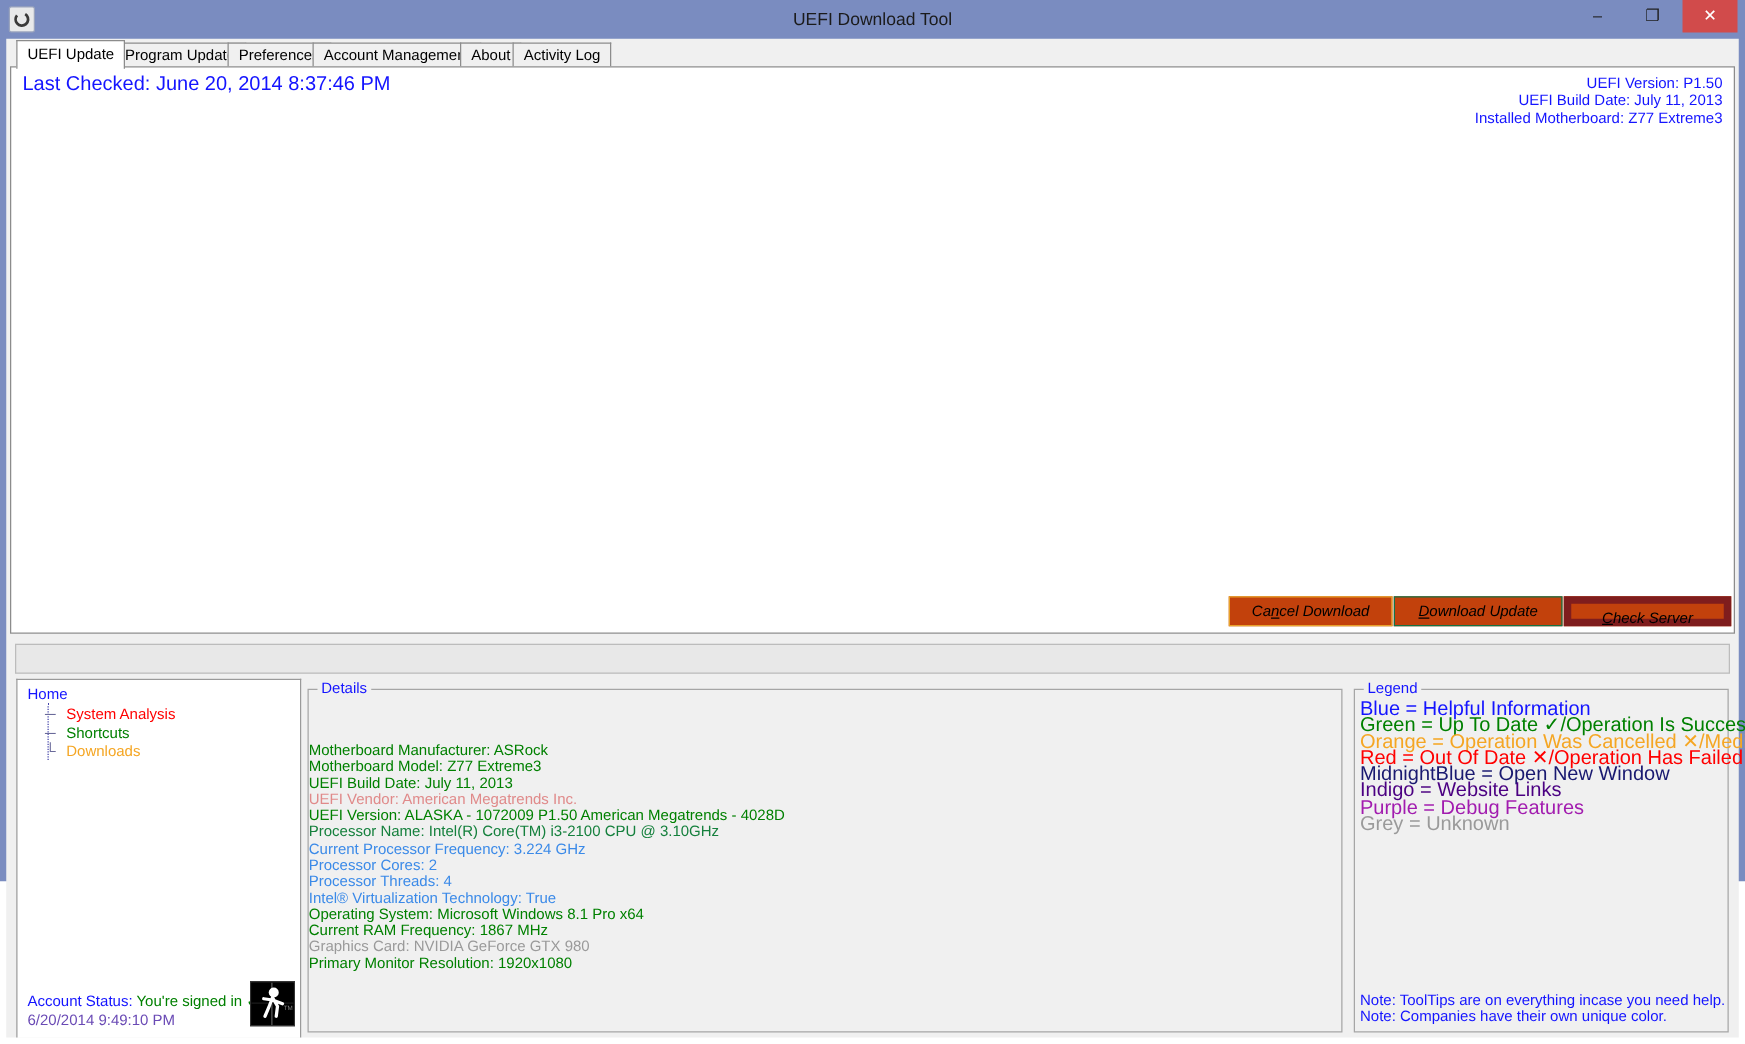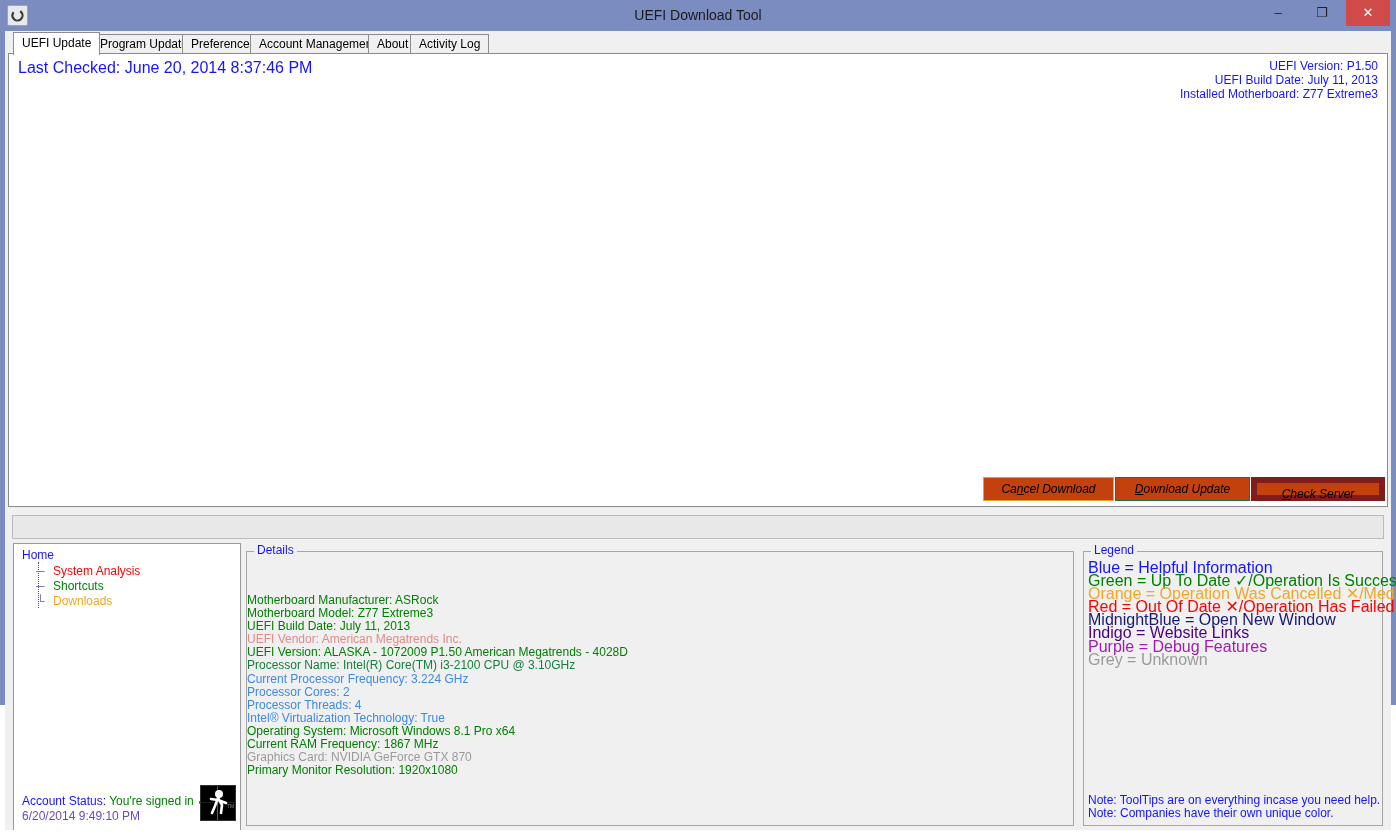--- a/index.html
+++ b/index.html
@@ -402,21 +402,21 @@
           <div style="color:#008000">UEFI Build Date: July 11, 2013</div>
           <div style="color:#e08a8a">UEFI Vendor: American Megatrends Inc.</div>
           <div style="color:#008000">UEFI Version: ALASKA - 1072009 P1.50 American Megatrends - 4028D</div>
           <div style="color:#15803d">Processor Name: Intel(R) Core(TM) i3-2100 CPU @ 3.10GHz</div>
           <div style="color:#3b8ae8">Current Processor Frequency: 3.224 GHz</div>
           <div style="color:#3b8ae8">Processor Cores: 2</div>
           <div style="color:#3b8ae8">Processor Threads: 4</div>
           <div style="color:#3b8ae8">Intel® Virtualization Technology: True</div>
           <div style="color:#008000">Operating System: Microsoft Windows 8.1 Pro x64</div>
           <div style="color:#008000">Current RAM Frequency: 1867 MHz</div>
-          <div style="color:#9a9a9a">Graphics Card: NVIDIA GeForce GTX 870</div>
+          <div style="color:#9a9a9a">Graphics Card: NVIDIA GeForce GTX 980</div>
           <div style="color:#008000">Primary Monitor Resolution: 1920x1080</div>
         </div>
 
         <div class="testbtn">
           <span><u>T</u>esting Stuff</span>
         </div>
       </div>
 
       <div class="groupbox gb-legend">
         <div class="gb-title">Legend</div>

